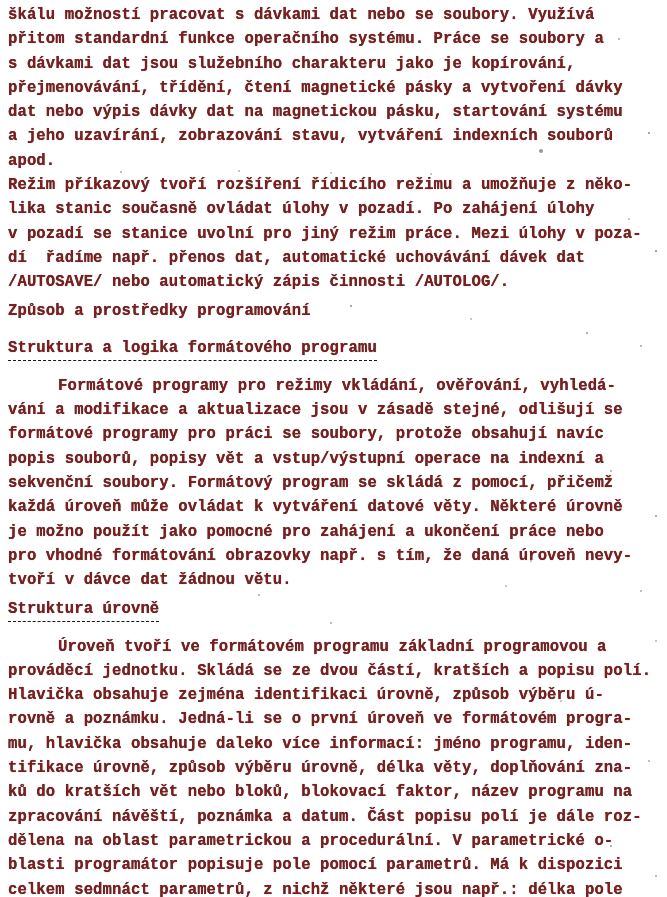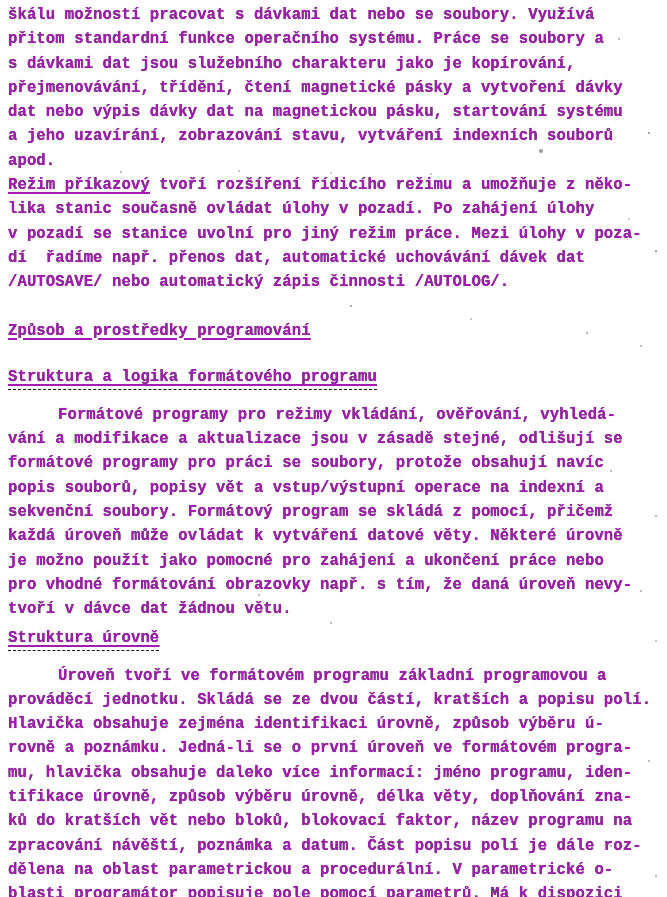--- a/index.html
+++ b/index.html
@@ -13,41 +13,40 @@
   .page {
     position: relative;
     width: 667px;
     height: 897px;
     box-sizing: border-box;
     padding: 3px 4px 0 8px;
     font-family: "Liberation Mono", "DejaVu Sans Mono", monospace;
     font-size: 15.6px;
     font-weight: 700;
     line-height: 24.3px;
-    color: #a21caf;
+    color: #7f1d1d;
     text-shadow: 0 0 0.7px rgba(10,10,10,0.85);
     letter-spacing: 0.1px;
   }
   .para { margin: 0; }
   .line { white-space: pre; }
   .indent { padding-left: 50px; }
   .u {
-    text-decoration: underline;
     text-decoration-thickness: 1.6px;
     text-underline-offset: 3px;
     text-align: right;
   }
   .udash {
     display: inline-block;
     border-bottom: 1.6px dashed #161616;
     padding-bottom: 2px;
     line-height: 20px;
   }
-  .h1line { margin-top: 24px; }
-  .h2line { margin-top: 22px; }
+  .h1line { margin-top: 4px; }
+  .h2line { margin-top: 13px; }
   .h3line { margin-top: 4px; }
   .para-after-h { margin-top: 13px; }
   .para-after-h3 { margin-top: 13px; }
   
   .speckles {
     position: absolute;
     top: 0; left: 0;
     width: 2px; height: 2px;
     border-radius: 50%;
     background: transparent;

